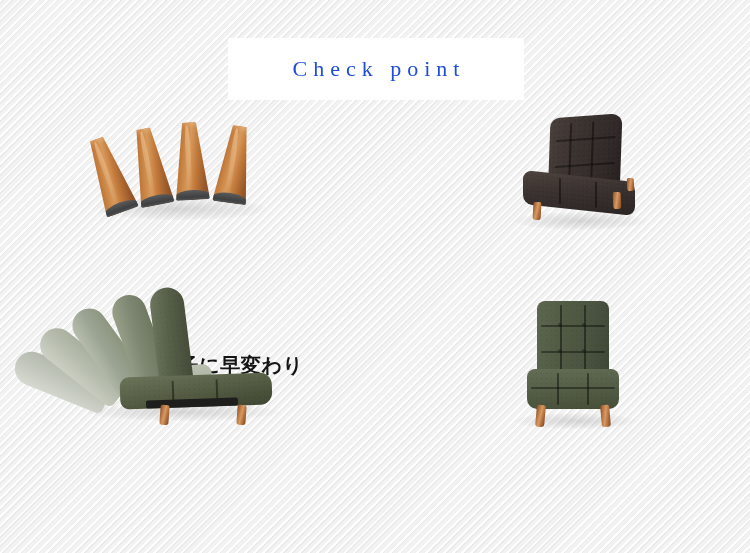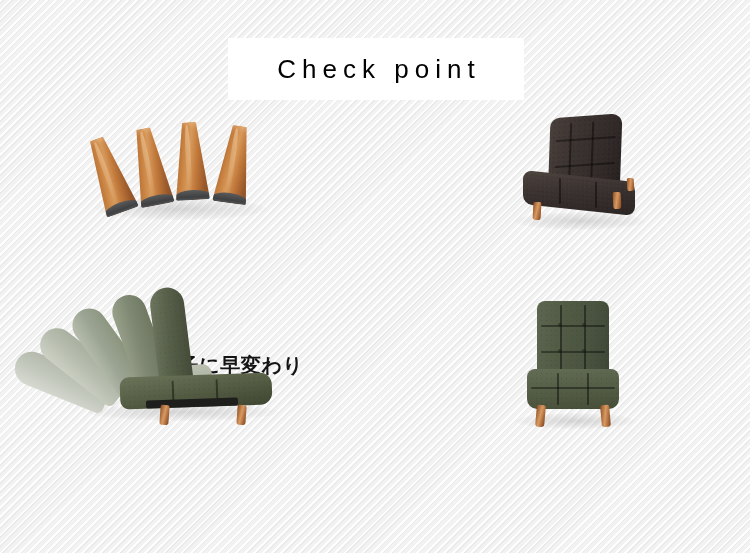--- a/index.html
+++ b/index.html
@@ -36,25 +36,25 @@
     left: 228px;
     top: 38px;
     width: 296px;
     height: 62px;
     background: #ffffff;
     display: flex;
     align-items: center;
     justify-content: center;
   }
   #title-text {
-    font-family: Liberation Sans, sans-serif;
-    font-size: 26px;
+    font-family: Liberation Serif, serif;
+    font-size: 22px;
     font-weight: 400;
     letter-spacing: 6px;
-    color: #000000;
+    color: #1d4ed8;
     text-indent: 6px;
     white-space: nowrap;
   }
 
   
   .cell { position: absolute; }
   #cell-legs      { left:   0px; top: 110px; width: 375px; height: 170px; }
   #cell-highback  { left: 375px; top: 110px; width: 375px; height: 170px; }
   #cell-recline   { left:   0px; top: 295px; width: 375px; height: 185px; }
   #cell-pocket    { left: 375px; top: 295px; width: 375px; height: 215px; }

